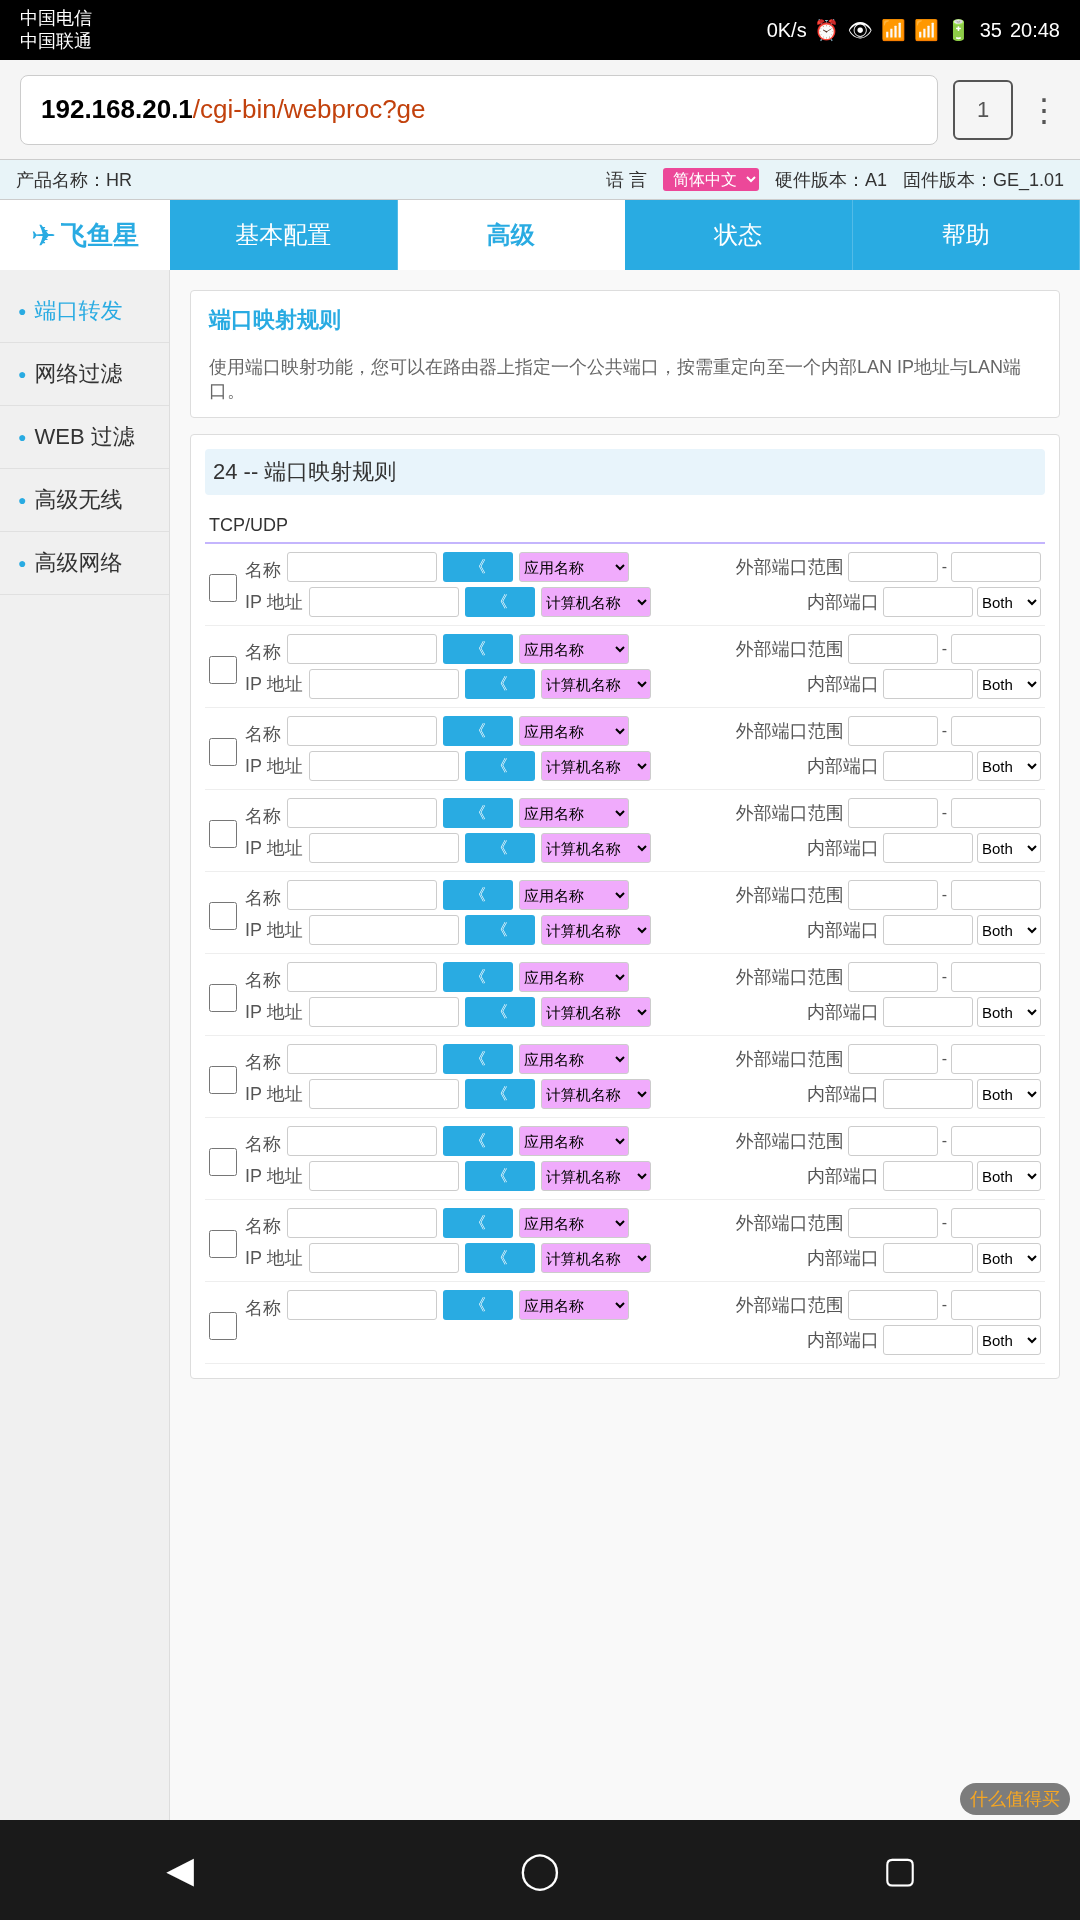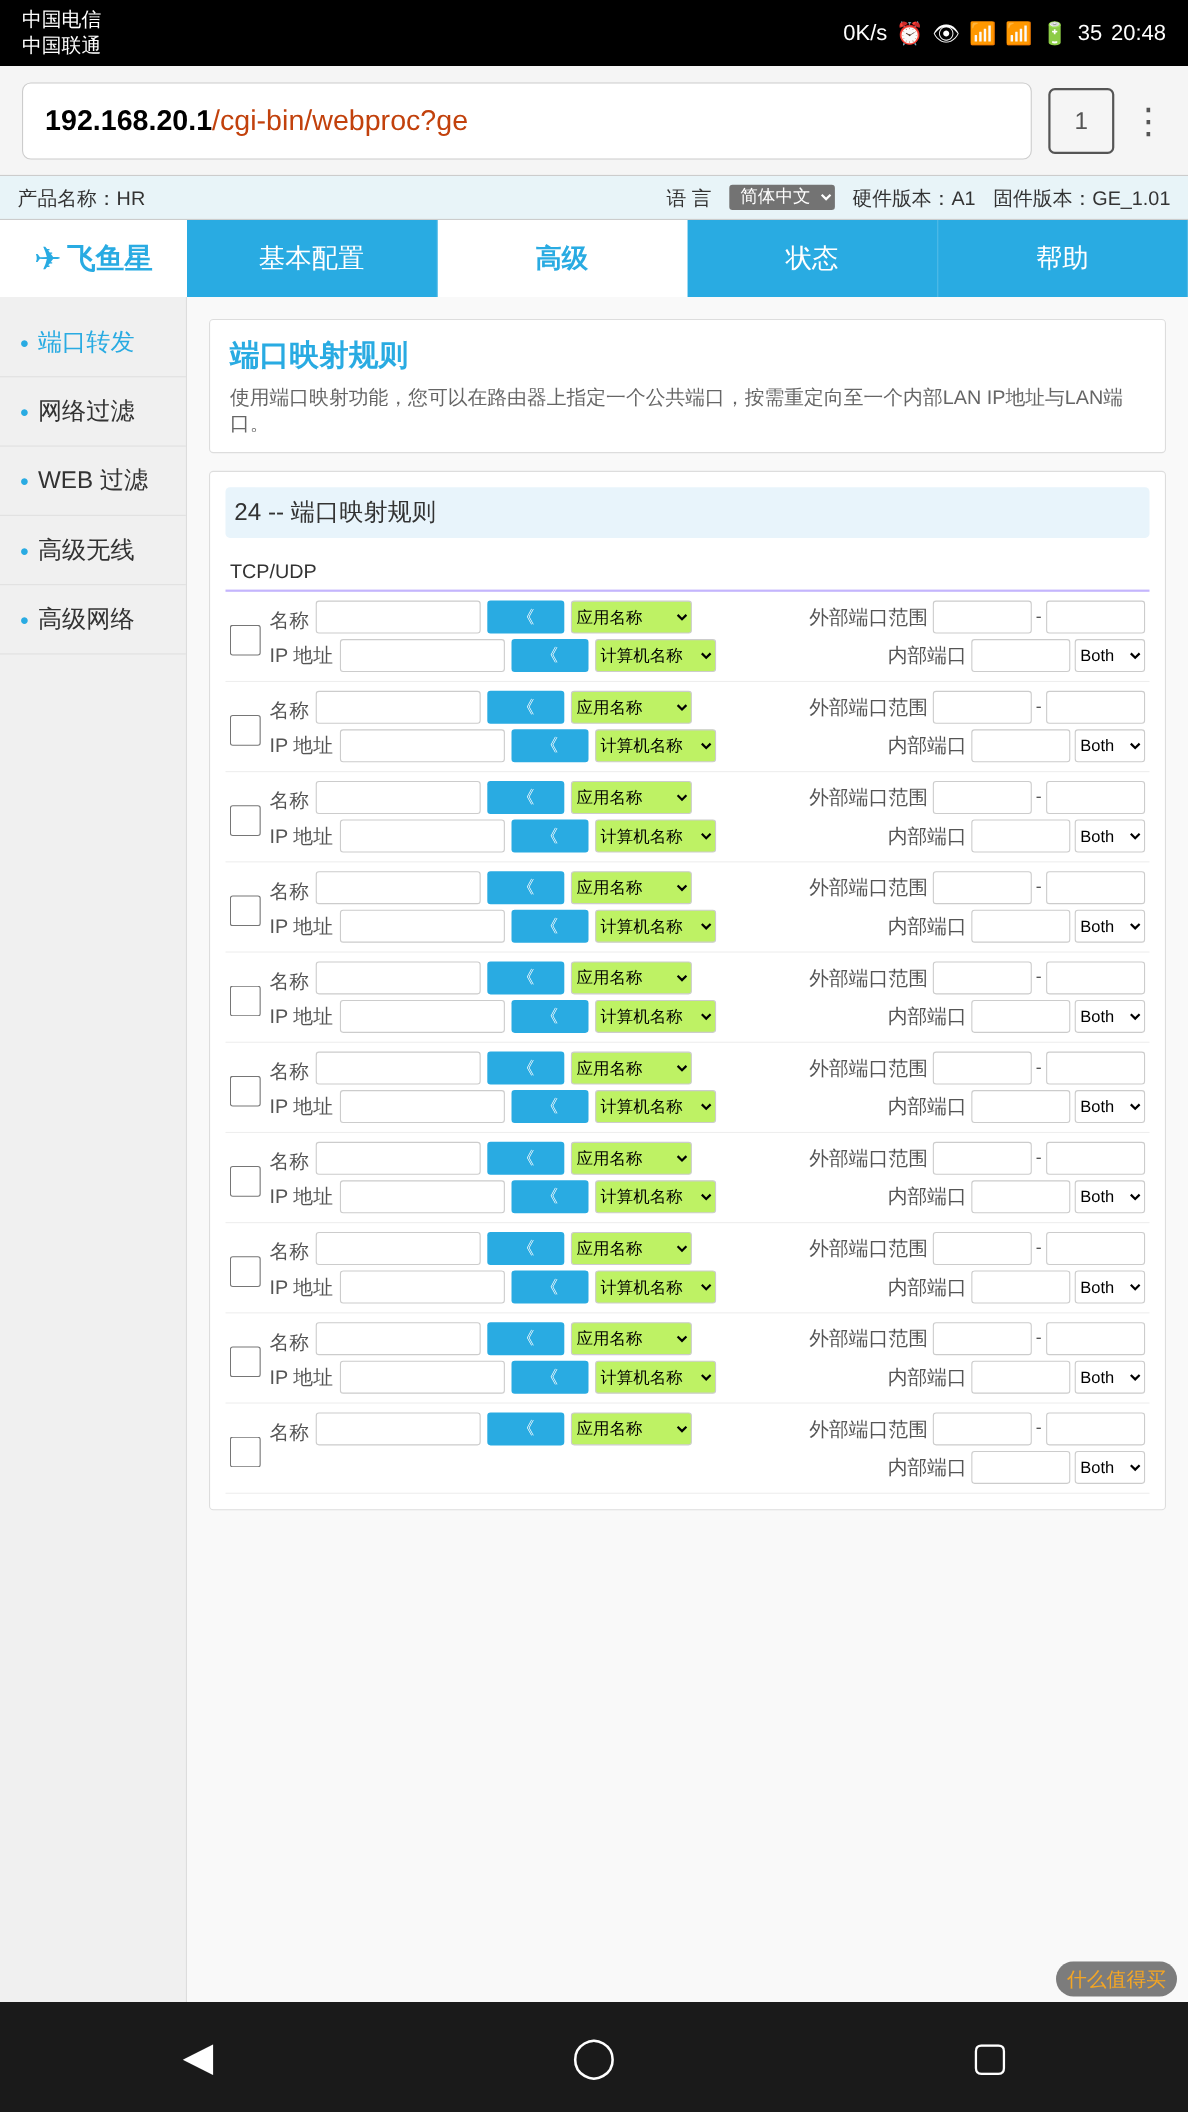--- a/index.html
+++ b/index.html
@@ -60,21 +60,21 @@
       display: flex;
       align-items: center;
       justify-content: space-between;
       padding: 0 16px;
       font-size: 18px;
       color: #333;
       border-bottom: 1px solid #ccc;
     }
     .product-bar-right { display: flex; gap: 16px; align-items: center; }
     .lang-select {
-      background: #737373;
+      background: #ec4899;
       color: #fff;
       border: none;
       font-size: 16px;
       padding: 2px 6px;
       border-radius: 3px;
     }
 
     
     .main-nav {
       background: #29abe2;
@@ -161,21 +161,21 @@
     .help-more { color: #ffaa00; font-size: 16px; cursor: pointer; margin-top: 8px; }
 
     
     .page-title-box {
       background: #fff;
       border: 1px solid #ddd;
       border-radius: 4px;
       padding: 14px 18px;
       margin-bottom: 16px;
     }
-    .page-title { font-size: 27px; color: #29abe2; font-weight: bold; margin-bottom: 8px; }
+    .page-title { font-size: 22px; color: #29abe2; font-weight: bold; margin-bottom: 20px; }
     .page-desc { font-size: 18px; color: #666; }
 
     
     .rules-section {
       background: #fff;
       border: 1px solid #ddd;
       border-radius: 4px;
       padding: 14px;
     }
     .rules-header {
@@ -274,21 +274,21 @@
       gap: 4px;
     }
     .rb-int-row {
       display: flex;
       align-items: center;
       gap: 4px;
     }
     .lbl { font-size: 18px; color: #555; white-space: nowrap; }
     .inp-sm { height: 30px; width: 90px; border: 1px solid #ccc; border-radius: 3px; font-size: 15px; padding: 0 5px; background: #fff; }
     .inp-lg { height: 30px; width: 150px; border: 1px solid #ccc; border-radius: 3px; font-size: 15px; padding: 0 5px; background: #fff; }
-    .sel-app { height: 30px; width: 110px; border: 1px solid #ccc; border-radius: 3px; font-size: 15px; background: #bef264; }
+    .sel-app { height: 30px; width: 110px; border: 1px solid #ccc; border-radius: 3px; font-size: 15px; background: #f0abfc; }
     .sel-both { height: 30px; width: 64px; border: 1px solid #ccc; border-radius: 3px; font-size: 15px; background: #fff; }
 
     
     .bottom-nav {
       position: fixed;
       bottom: 0;
       width: 1080px;
       height: 100px;
       background: #1a1a1a;
       display: flex;

